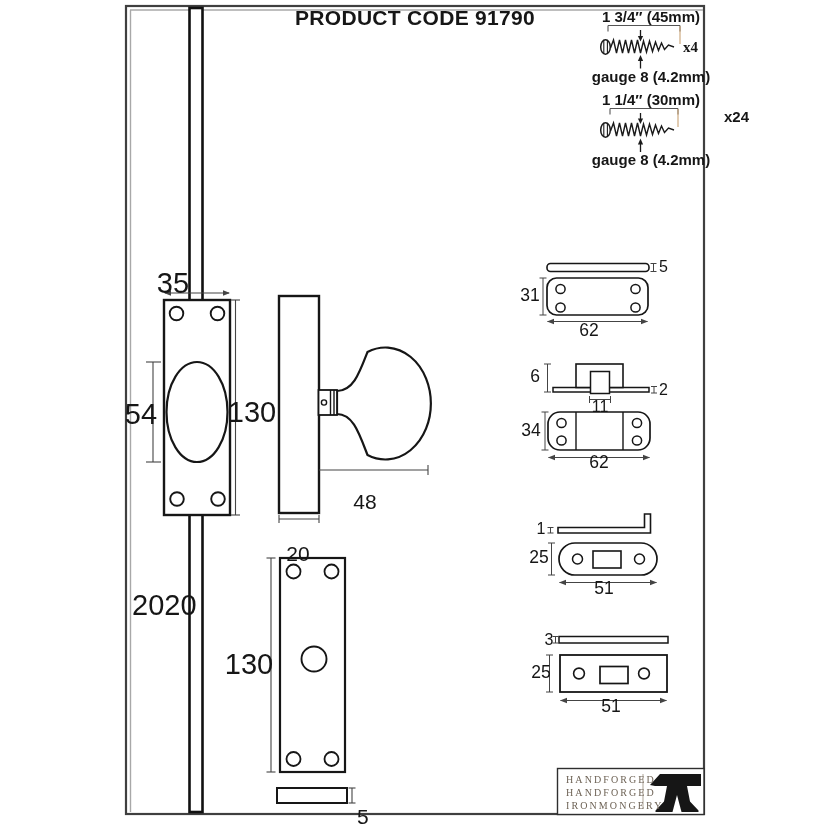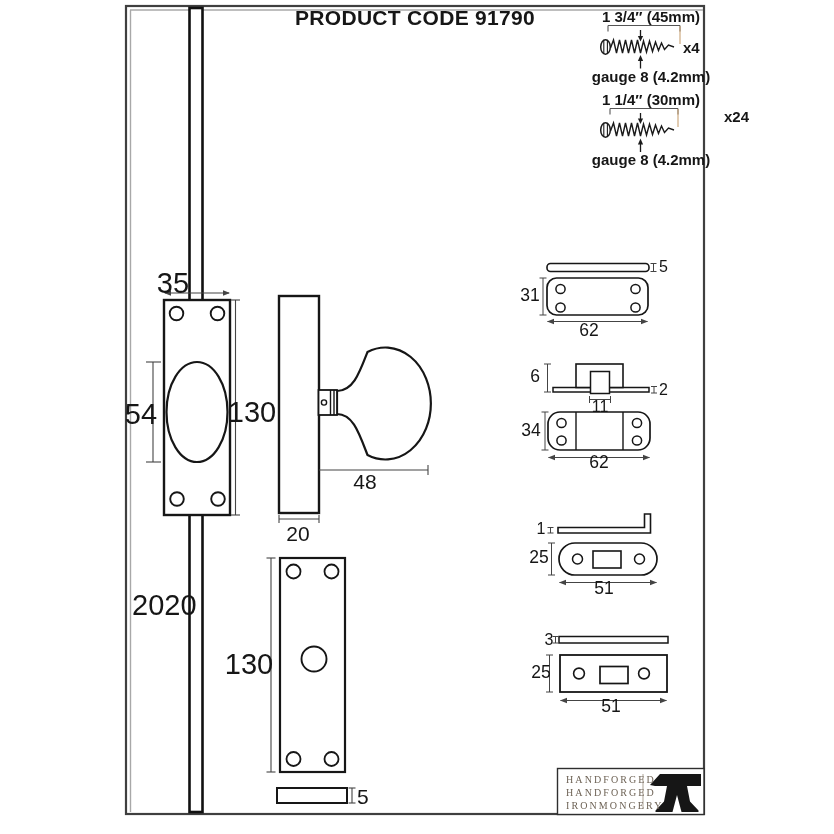--- a/index.html
+++ b/index.html
@@ -5,21 +5,21 @@
   html,body{margin:0;padding:0;background:#ffffff;}
   .page{position:relative;width:803px;height:834px;background:#fff;overflow:hidden;
         font-family:"Liberation Sans","DejaVu Sans",sans-serif;}
   svg.art{position:absolute;left:0;top:0;}
   .lbl{position:absolute;color:#161616;white-space:nowrap;line-height:1;
        font-family:"Liberation Sans","DejaVu Sans",sans-serif;}
   .c{transform:translate(-50%,-50%);}
   .ml{transform:translate(0,-50%);}
   .title{font-size:21px;font-weight:600;letter-spacing:.3px;}
   .big{font-size:29px;}
-  .mid{font-size:21px;}
+  .mid{font-size:21px;margin-top:20px;}
   .sm{font-size:17.5px;}
   .xs{font-size:16px;}
   .screwtxt{font-size:15px;font-weight:600;}
   .logo-line{font-family:"Liberation Serif","DejaVu Serif",serif;font-size:10px;
              letter-spacing:2.1px;color:#6e6356;}
   .footer{font-size:13.5px;color:#121212;}
 </style>
 </head>
 <body>
 
@@ -209,21 +209,21 @@
       <g transform="translate(650,770)">
         <path d="M0,15 L10,4 L51,4 L51,16 L37,16 L40,31.5 L48.5,40.5 L48.5,42 L5.5,42 L5.5,40.5 L14,31.5 L17,16 L5,16 Z" fill="#161616"></path>
         <path d="M27,25 L31.5,42 L22.5,42 Z" fill="#ffffff"></path>
       </g>
     </g>
   </svg>
 
   <div class="lbl c title" style="left:415px;top:17px;">PRODUCT CODE 91790</div>
 
   <div class="lbl c screwtxt" style="left:651px;top:16px;">1 3/4″ (45mm)</div>
-  <div class="lbl ml screwtxt" style="left:683px;top:47px;">x4</div>
+  <div class="lbl ml screwtxt" style="left:683px;top:47px;font-family:Liberation Serif, serif;">x4</div>
   <div class="lbl c screwtxt" style="left:651px;top:76px;">gauge 8 (4.2mm)</div>
   <div class="lbl c screwtxt" style="left:651px;top:99px;">1 1/4″ (30mm)</div>
   <div class="lbl ml screwtxt" style="left:681px;top:116px;margin-left:43px;">x24</div>
   <div class="lbl c screwtxt" style="left:651px;top:159px;">gauge 8 (4.2mm)</div>
 
   <div class="lbl c big" style="left:173px;top:283px;">35</div>
   <div class="lbl c big" style="left:141px;top:414px;">54</div>
   <div class="lbl c big" style="left:252px;top:412px;">130</div>
   <div class="lbl ml big" style="left:132px;top:605px;">2020</div>
   <div class="lbl c mid" style="left:365px;top:481px;">48</div>

